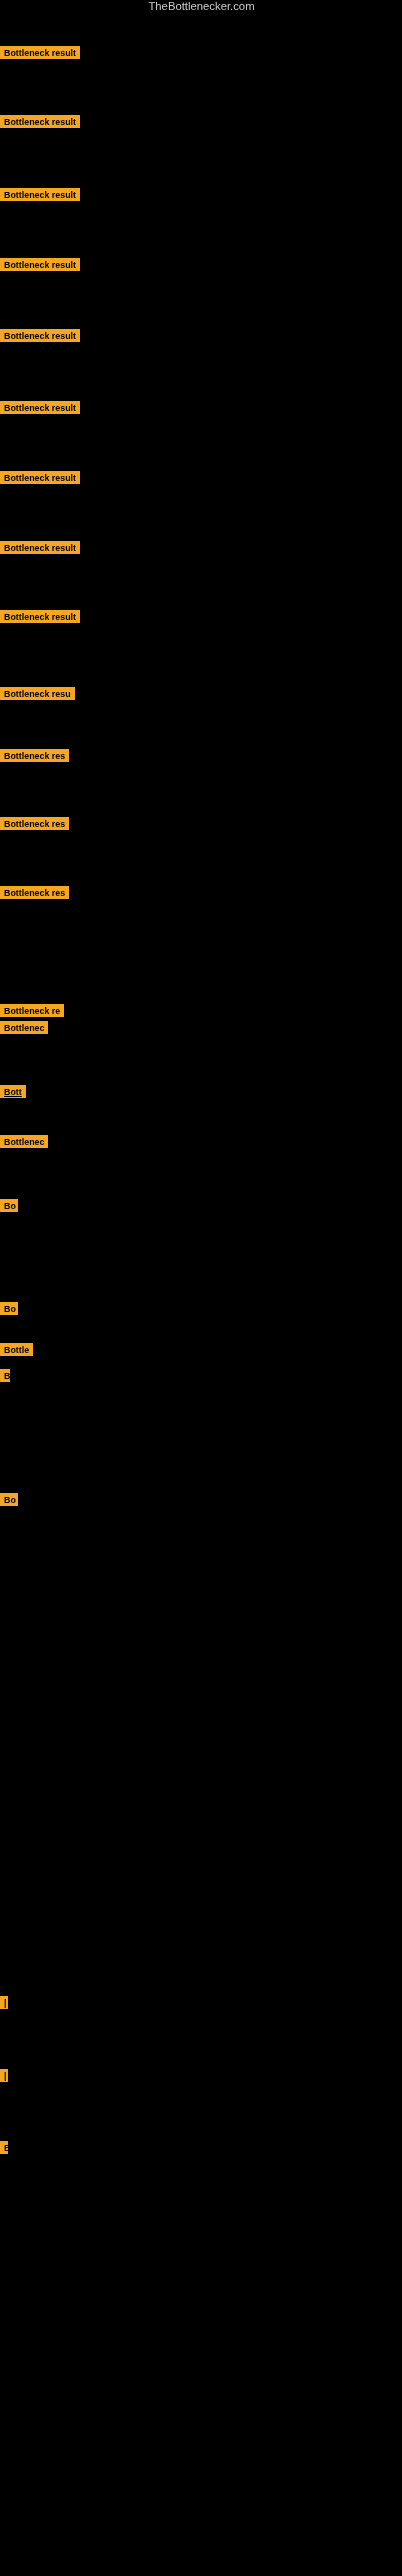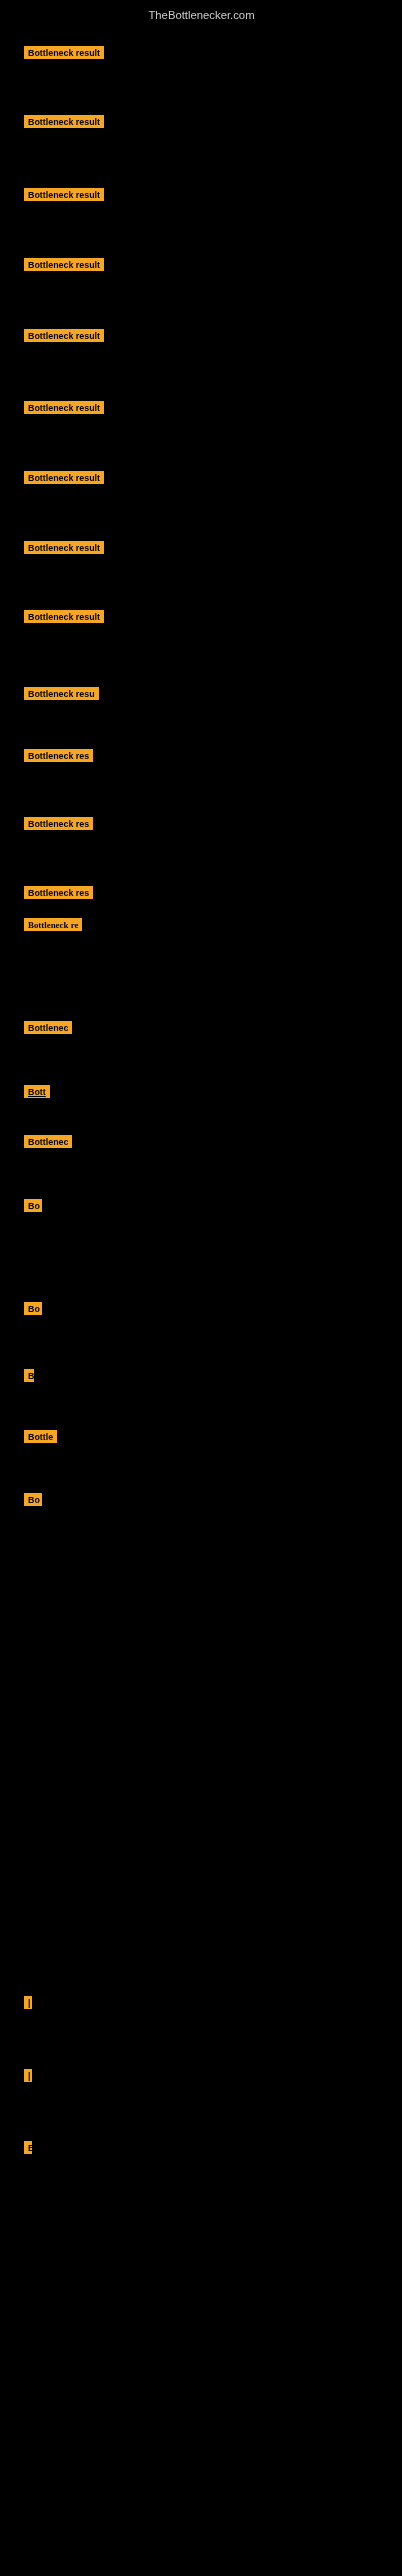--- a/index.html
+++ b/index.html
@@ -13,34 +13,33 @@
       min-height: 2576px;
       background-color: #000000;
       font-family: Arial, sans-serif;
       position: relative;
     }
 
     .site-title {
       text-align: center;
       color: #cccccc;
       font-size: 11.3px;
-      padding: 9px 0;
+      padding: 0 0;
       width: 100%;
     }
 
     .bottleneck-badge {
       display: inline-block;
       background-color: #f5a623;
       color: #000000;
       font-size: 8.9px;
       font-weight: bold;
       padding: 1.6px 4px;
       white-space: nowrap;
       overflow: hidden;
-      margin-left: 24px;
     }
 
     .badge-container {
       position: absolute;
       left: 0;
     }
   </style>
 </head>
 <body>
 
@@ -53,26 +52,26 @@
     <div class="badge-container" style="top: 258px; max-width: 115px;"><span class="bottleneck-badge" style="max-width: 115px;">Bottleneck result</span></div>
     <div class="badge-container" style="top: 329px; max-width: 115px;"><span class="bottleneck-badge" style="max-width: 115px;">Bottleneck result</span></div>
     <div class="badge-container" style="top: 401px; max-width: 113px;"><span class="bottleneck-badge" style="max-width: 113px;">Bottleneck result</span></div>
     <div class="badge-container" style="top: 471px; max-width: 111px;"><span class="bottleneck-badge" style="max-width: 111px;">Bottleneck result</span></div>
     <div class="badge-container" style="top: 541px; max-width: 109px;"><span class="bottleneck-badge" style="max-width: 109px;">Bottleneck result</span></div>
     <div class="badge-container" style="top: 610px; max-width: 106px;"><span class="bottleneck-badge" style="max-width: 106px;">Bottleneck result</span></div>
     <div class="badge-container" style="top: 687px; max-width: 101px;"><span class="bottleneck-badge" style="max-width: 101px;">Bottleneck resu</span></div>
     <div class="badge-container" style="top: 749px; max-width: 93px;"><span class="bottleneck-badge" style="max-width: 93px;">Bottleneck res</span></div>
     <div class="badge-container" style="top: 817px; max-width: 89px;"><span class="bottleneck-badge" style="max-width: 89px;">Bottleneck res</span></div>
     <div class="badge-container" style="top: 886px; max-width: 85px;"><span class="bottleneck-badge" style="max-width: 85px;">Bottleneck res</span></div>
-    <div class="badge-container" style="top: 918px; max-width: 76px; font-family: Liberation Serif, serif;"><span class="bottleneck-badge" style="max-width: 76px;">Bottleneck re</span></div>
+    <div class="badge-container" style="top: 1004px; max-width: 76px;"><span class="bottleneck-badge" style="max-width: 76px;">Bottleneck re</span></div>
     <div class="badge-container" style="top: 1021px; max-width: 63px;"><span class="bottleneck-badge" style="max-width: 63px;">Bottlenec</span></div>
     <div class="badge-container" style="top: 1085px; max-width: 34px;"><span class="bottleneck-badge" style="max-width: 34px; text-decoration: underline;">Bott</span></div>
     <div class="badge-container" style="top: 1135px; max-width: 63px;"><span class="bottleneck-badge" style="max-width: 63px;">Bottlenec</span></div>
     <div class="badge-container" style="top: 1199px; max-width: 17.7px;"><span class="bottleneck-badge" style="max-width: 17.7px;">Bo</span></div>
     <div class="badge-container" style="top: 1302px; max-width: 17.7px;"><span class="bottleneck-badge" style="max-width: 17.7px;">Bo</span></div>
     <div class="badge-container" style="top: 1369px; max-width: 9.7px;"><span class="bottleneck-badge" style="max-width: 9.7px;">B</span></div>
-    <div class="badge-container" style="top: 1430px; max-width: 40px;"><span class="bottleneck-badge" style="max-width: 40px;">Bottle</span></div>
+    <div class="badge-container" style="top: 1343px; max-width: 40px;"><span class="bottleneck-badge" style="max-width: 40px;">Bottle</span></div>
     <div class="badge-container" style="top: 1493px; max-width: 17.7px;"><span class="bottleneck-badge" style="max-width: 17.7px;">Bo</span></div>
     <div class="badge-container" style="top: 1996px; max-width: 6.4px;"><span class="bottleneck-badge" style="max-width: 6.4px;">|</span></div>
     <div class="badge-container" style="top: 2069px; max-width: 6.4px;"><span class="bottleneck-badge" style="max-width: 6.4px;">|</span></div>
     <div class="badge-container" style="top: 2141px; max-width: 8px;"><span class="bottleneck-badge" style="max-width: 8px;">E</span></div>
   </div>
 
 
 </body></html>

